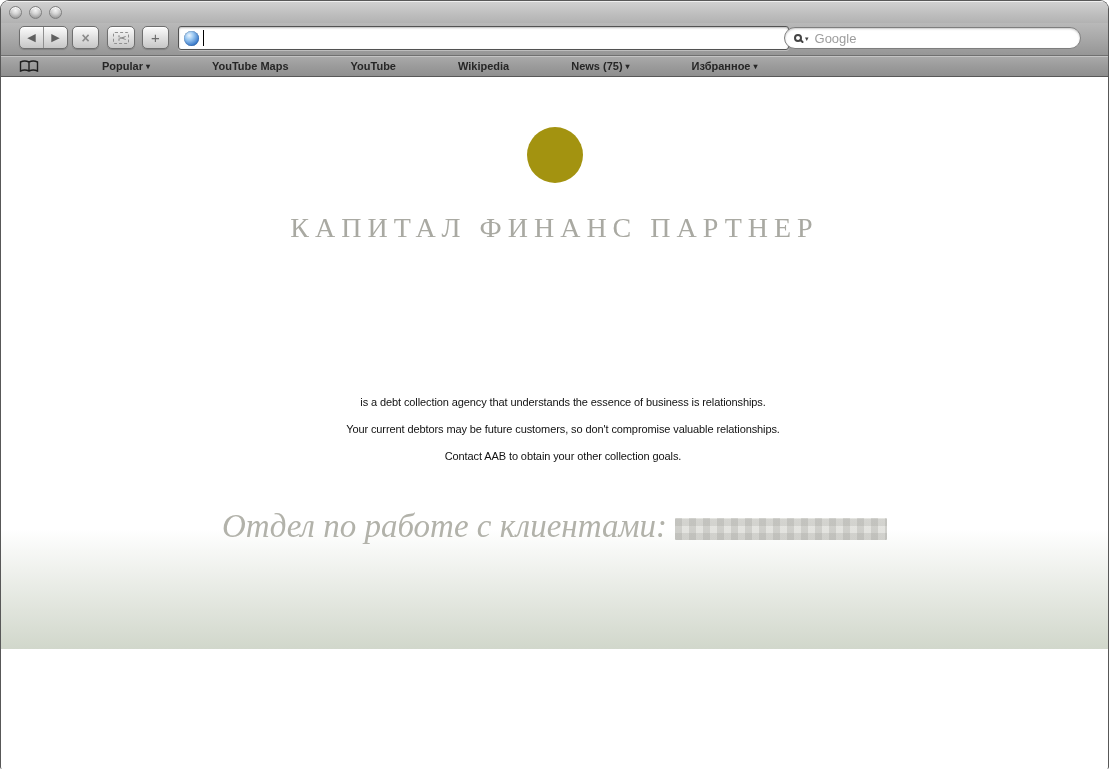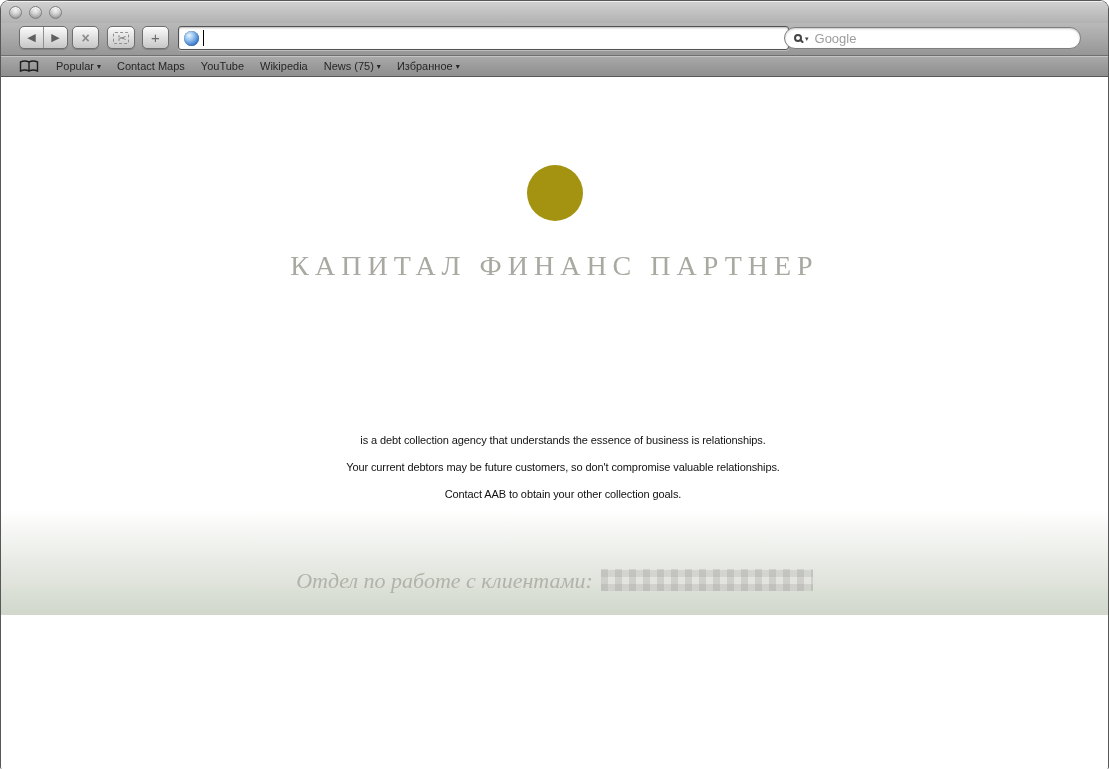--- a/index.html
+++ b/index.html
@@ -94,29 +94,28 @@
   .bookmarks{
     position:relative;height:21px;
     background:linear-gradient(180deg,#aaaaaa 0%,#9a9a9a 55%,#8f8f8f 100%);
     box-shadow:inset 0 1px 0 #c4c4c4;
     border-bottom:1px solid #585858;
     display:flex;align-items:center;padding-left:18px;
   }
   .book-icon{display:flex;align-items:center;margin-right:17px;}
   .bm-item{
     display:flex;align-items:center;gap:3px;margin-right:16px;
-    font-size:11px;font-weight:normal;color:#262626;white-space:nowrap;cursor:default;
+    font-size:11px;font-weight:bold;color:#262626;white-space:nowrap;cursor:default;margin-left:46px;
   }
   .bm-arrow{font-size:8px;line-height:1;padding-top:1px;color:#262626;}
 
   
   .content{
-    position:relative;height:500px;text-align:center;
+    position:relative;height:572px;text-align:center;
     background:linear-gradient(180deg,#ffffff 0%,#ffffff 79%,#d1d7cb 100%);
-    margin-top:38px;
   }
   .logo-dot{
     width:56px;height:56px;border-radius:50%;
     background:#a39310;margin:0 auto;
     position:relative;top:50px;
   }
   .brand-title{
     position:relative;top:80px;
     font-family:"Liberation Serif","DejaVu Serif",serif;
     font-size:28px;font-weight:400;letter-spacing:6px;
@@ -126,21 +125,21 @@
   .paras p{
     margin:0;font-size:11px;line-height:27px;color:#111;
     font-family:"Liberation Sans",sans-serif;letter-spacing:-0.1px;
   }
   .contact-line{
     position:relative;white-space:nowrap;
     font-family:"Liberation Serif","DejaVu Serif",serif;
     font-style:italic;color:#b2b2aa;
   }
   .phone-line{top:260px;font-size:25px;line-height:32px;}
-  .clients-line{top:282px;font-size:22px;line-height:34px;}
+  .clients-line{top:265px;font-size:33px;line-height:34px;}
   .mosaic{
     display:inline-block;vertical-align:baseline;transform:translateY(3px);
     border-radius:1px;
     background:
       repeating-linear-gradient(0deg,rgba(150,150,145,.22) 0 7px,rgba(255,255,255,0) 7px 14px),
       repeating-linear-gradient(90deg,rgba(160,160,155,.28) 0 7px,rgba(235,235,231,.25) 7px 14px),
       linear-gradient(#e4e4e0,#dddDD9);
   }
   .mosaic-phone{width:96px;height:20px;margin-left:7px;}
   .mosaic-email{width:212px;height:22px;margin-left:8px;}
@@ -199,21 +198,21 @@
       <svg width="20" height="13" viewBox="0 0 20 13">
         <path d="M1.5 2 C4.3 0.6 7.2 0.6 10 2 C12.8 0.6 15.7 0.6 18.5 2 L18.5 11 C15.7 9.7 12.8 9.7 10 11 C7.2 9.7 4.3 9.7 1.5 11 Z M10 2 L10 11" fill="none" stroke="#1f1f1f" stroke-width="1.4"></path>
       </svg>
     </span>
 
     <span class="bm-item">
       <span>Popular</span>
       <span class="bm-arrow">▾</span>
     </span>
     <span class="bm-item">
-      <span>Contact Maps</span>
+      <span>YouTube Maps</span>
     </span>
     <span class="bm-item">
       <span>YouTube</span>
     </span>
     <span class="bm-item">
       <span>Wikipedia</span>
     </span>
     <span class="bm-item">
       <span>News (75)</span>
       <span class="bm-arrow">▾</span>

